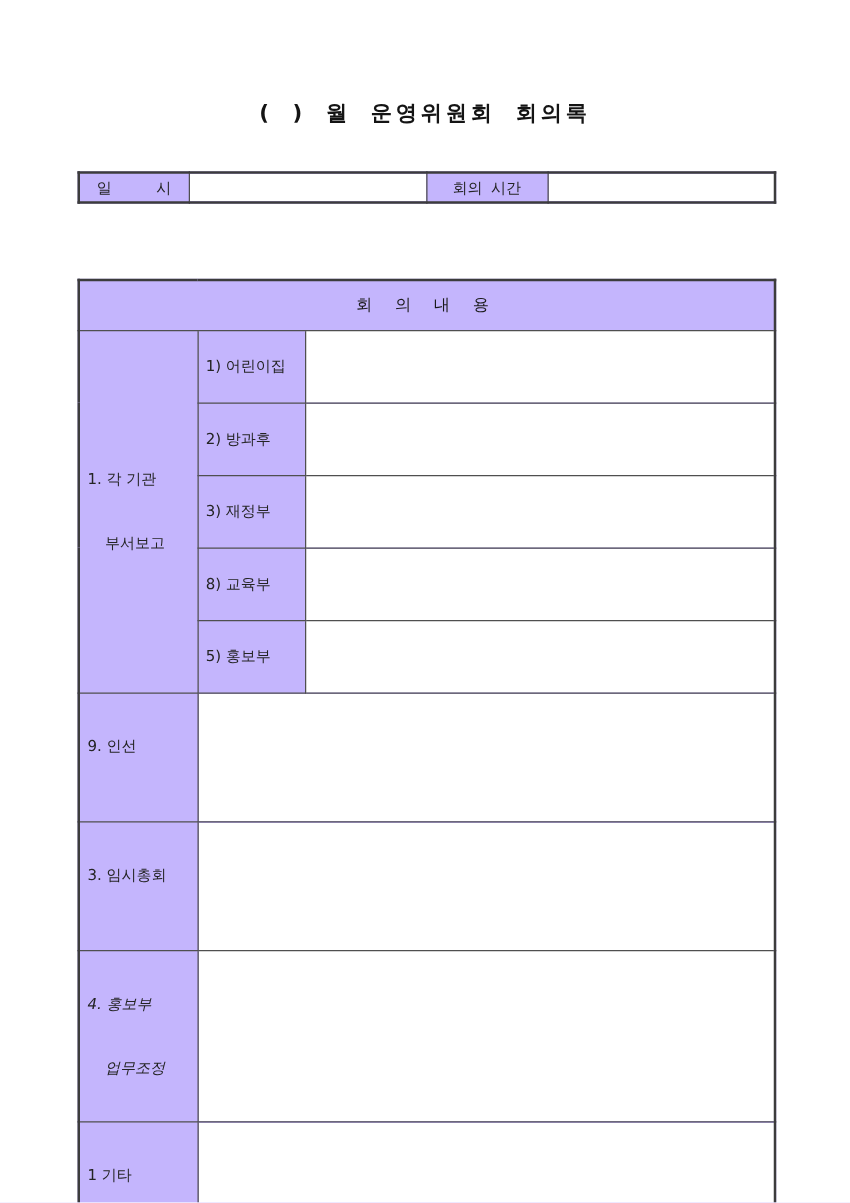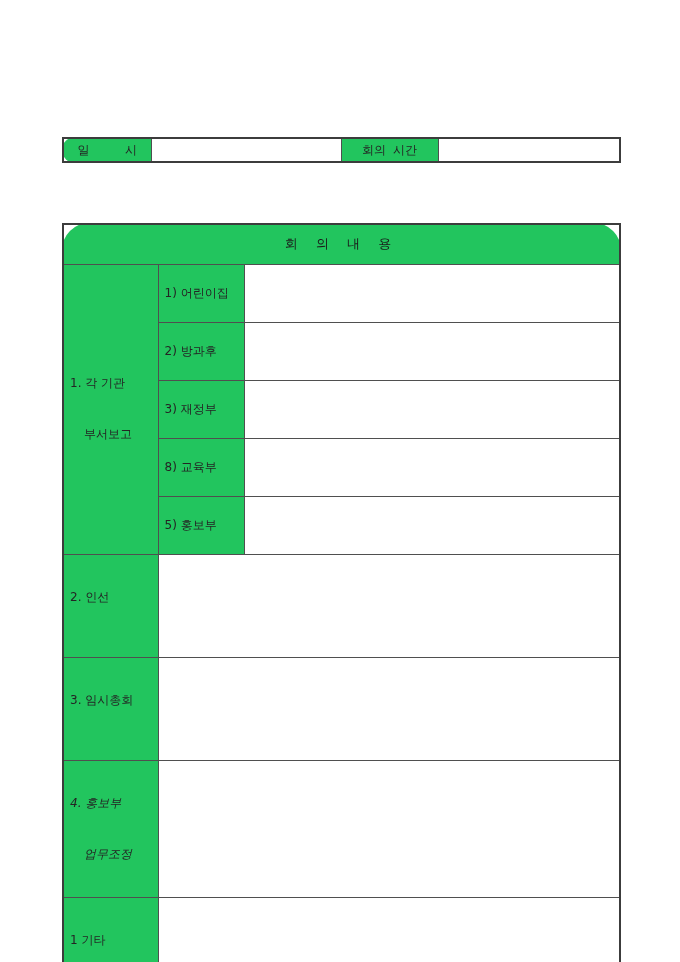--- a/index.html
+++ b/index.html
@@ -27,22 +27,21 @@
     letter-spacing: 3px;
     word-spacing: 7px;
     color: #141414;
     white-space: pre;
   }
   table {
     border-collapse: collapse;
     table-layout: fixed;
     position: absolute;
     left: 62px;
-    background: #22c55e;
-    border-radius: 27px;
+    background: #c4b5fd;
   }
   table, td {
     border: 1px solid #4f4f4f;
   }
   table { border: 2px solid #3c3c3c; }
   td {
     font-size: 12px;
     color: #242424;
     vertical-align: middle;
     overflow: hidden;
@@ -78,20 +77,21 @@
   }
   .sec-line2 { margin-left: 14px; }
   .sec-line2:empty { display: none; }
   .input-cell { background: #ffffff; }
 </style>
 </head>
 <body>
 
 <div class="page">
 
+  <div class="title">( ) 월 운영위원회 회의록</div>
 
   <table class="info-table">
     <colgroup>
       <col style="width:88px">
       <col style="width:190px">
       <col style="width:97px">
       <col style="width:182px">
     </colgroup>
     <tbody>
         <tr>
@@ -132,21 +132,21 @@
     <tr class="r-sub">
       <td class="sec-label">8) 교육부</td>
       <td class="input-cell"></td>
     </tr>
     <tr class="r-sub">
       <td class="sec-label">5) 홍보부</td>
       <td class="input-cell"></td>
     </tr>
     <tr class="r2">
       <td class="sec-label">
-        <div>2. 인선</div>
+        <div>9. 인선</div>
         
       </td>
       <td class="input-cell" colspan="2"></td>
     </tr>
     <tr class="r3">
       <td class="sec-label">
         <div>3. 임시총회</div>
         
       </td>
       <td class="input-cell" colspan="2"></td>

